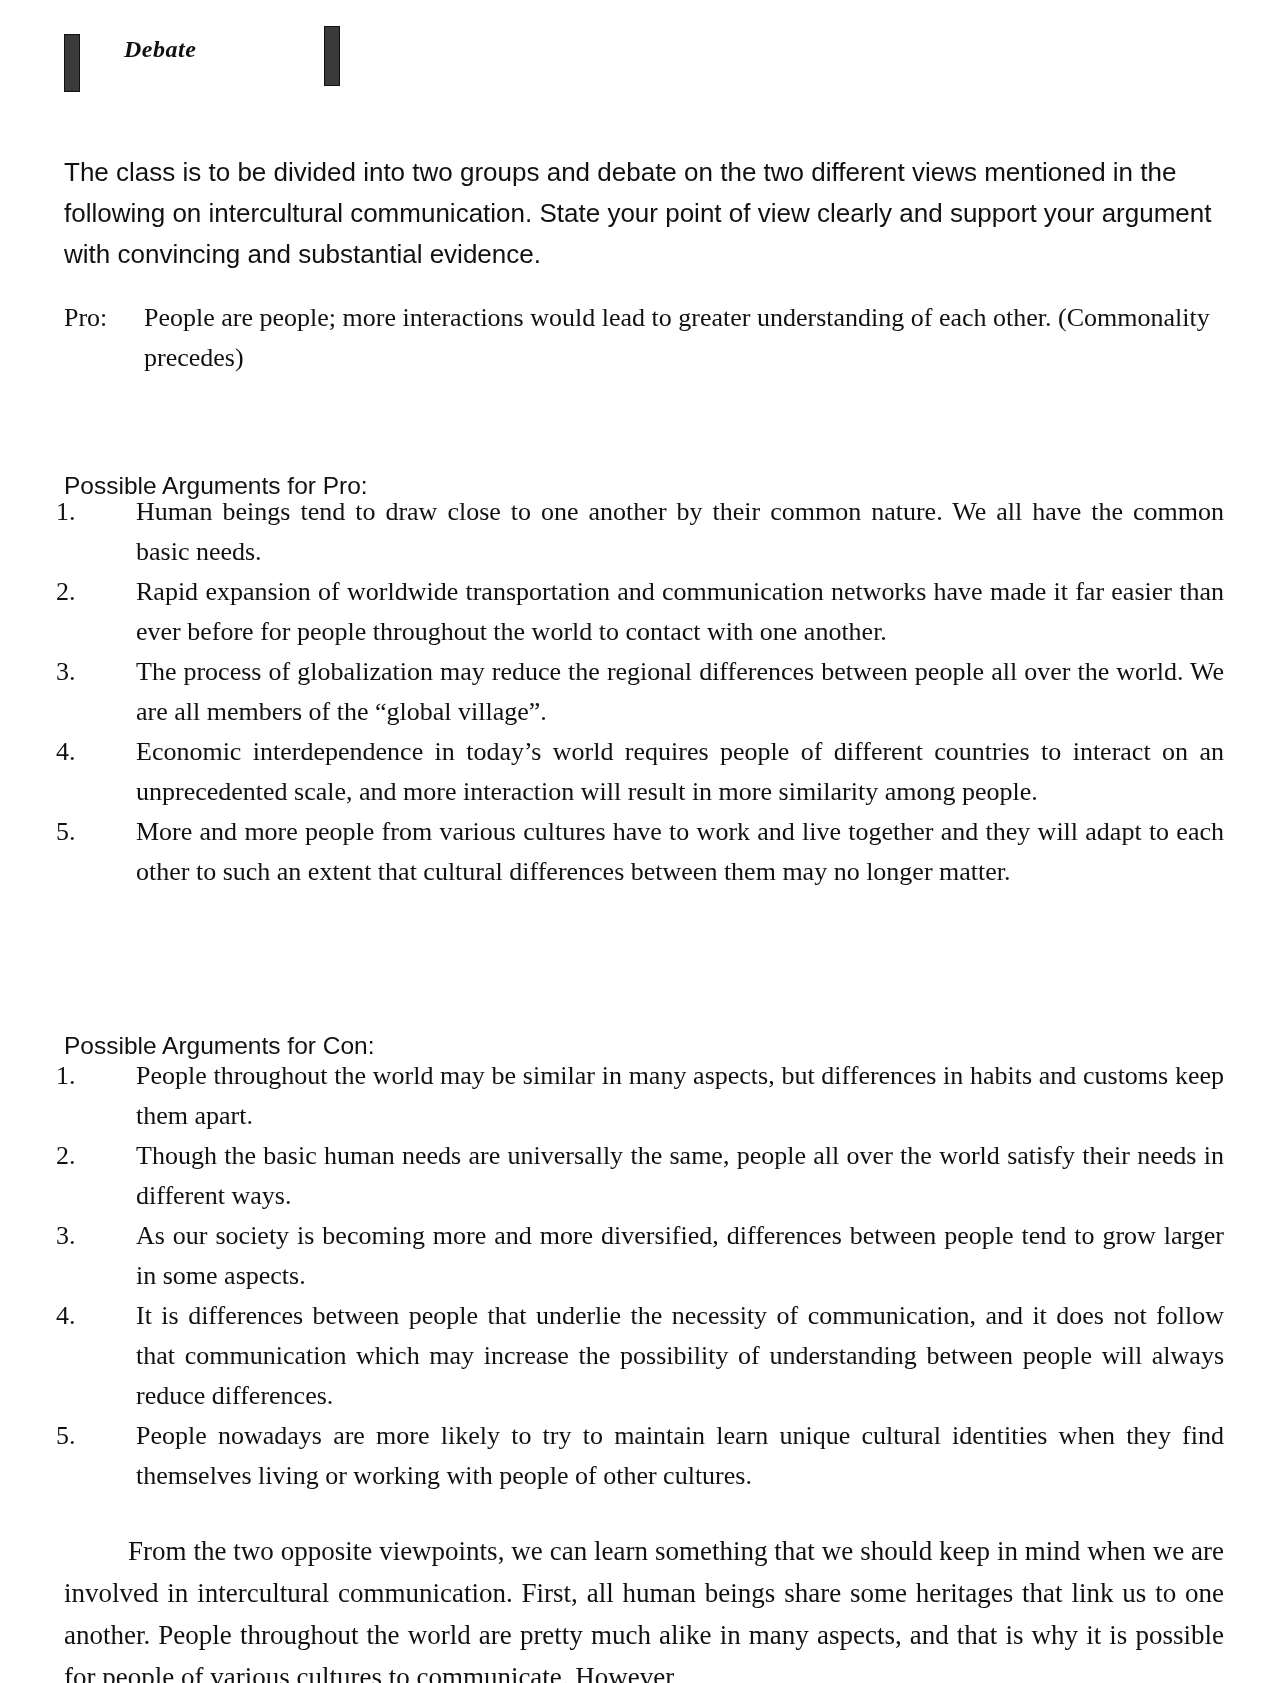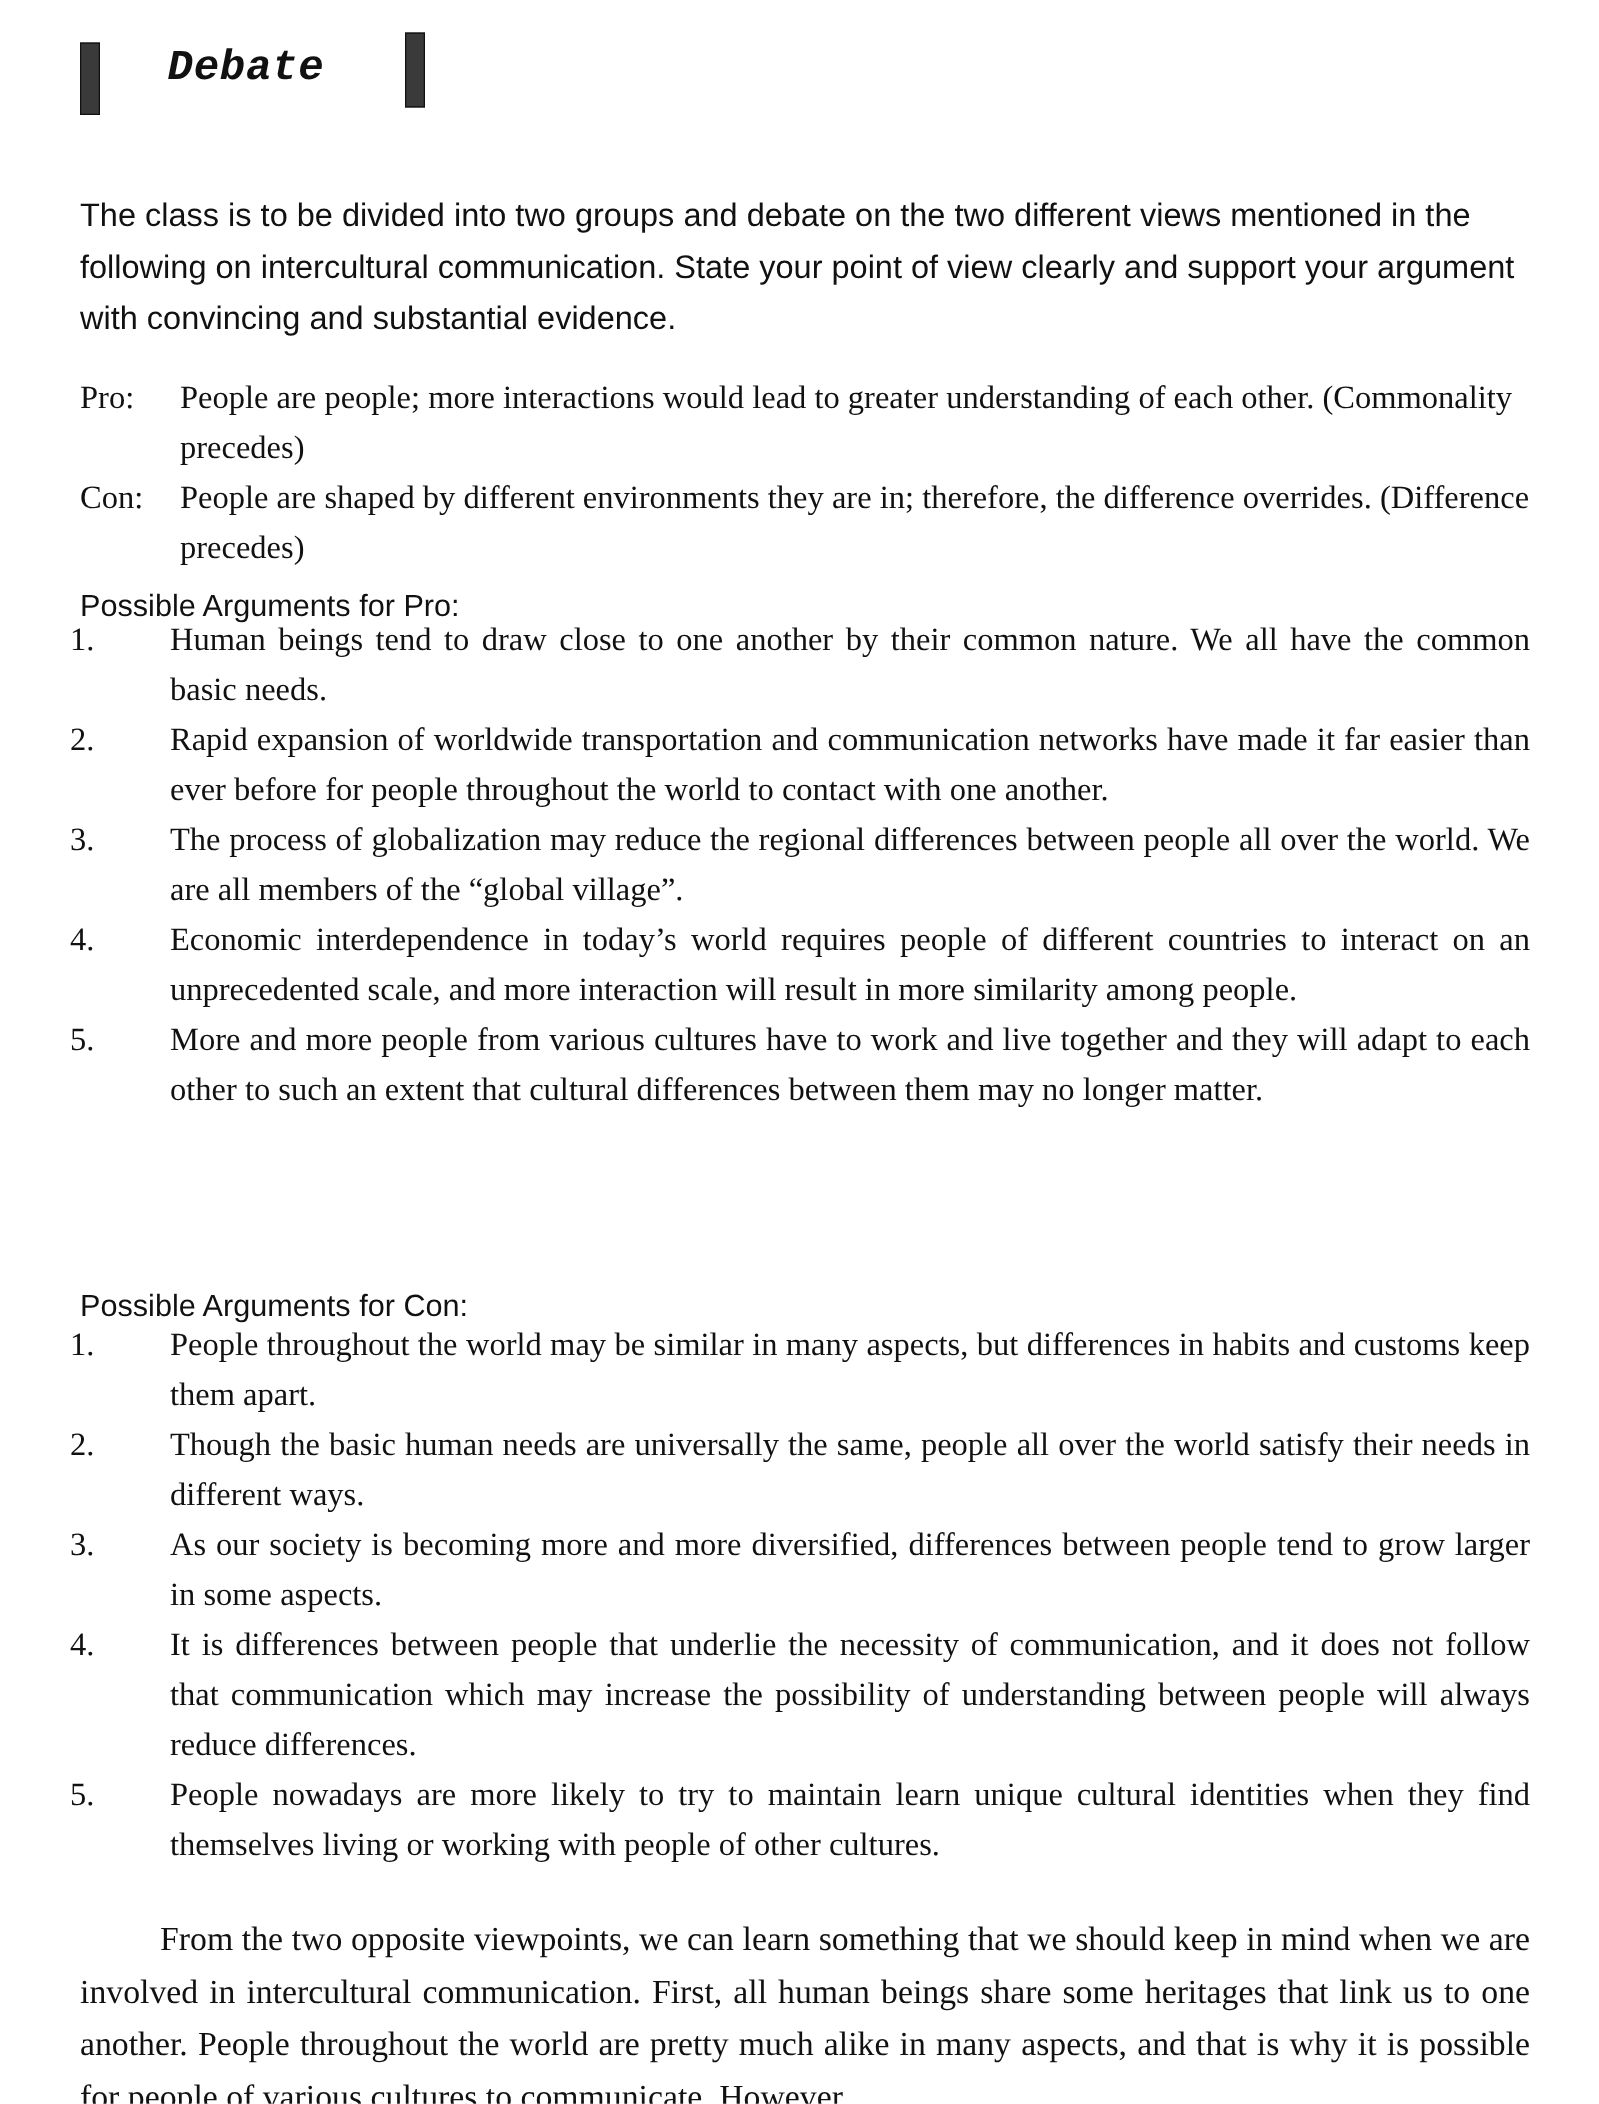--- a/index.html
+++ b/index.html
@@ -1,21 +1,21 @@
 <!DOCTYPE html>
 <html><head>
 <meta charset="utf-8">
 <style>
   html, body { margin: 0; padding: 0; background: #ffffff; }
   body { width: 1279px; height: 1683px; overflow: hidden; position: relative; color: #111; }
   .header { position: absolute; top: 30px; left: 60px; height: 60px; width: 300px; }
   .bar { position: absolute; width: 14px; background: #3a3a3a; border: 1px solid #111; }
   .bar.left { left: 4px; top: 4px; height: 56px; }
   .bar.right { left: 264px; top: -4px; height: 58px; }
-  .title { position: absolute; left: 64px; top: 6px; font-family: Liberation Mono, monospace; font-style: italic; font-weight: bold; font-size: 34px; letter-spacing: 0.5px; margin-left: 10px; }
+  .title { position: absolute; left: 64px; top: 6px; font-family: Liberation Serif, serif; font-style: italic; font-weight: bold; font-size: 24px; letter-spacing: 0.5px; }
   .intro { position: absolute; left: 64px; top: 152px; width: 1150px; font-family: "Liberation Sans", sans-serif; font-size: 26px; line-height: 41px; }
   .pc { position: absolute; left: 64px; top: 298px; width: 1160px; font-family: "Liberation Serif", serif; font-size: 26px; line-height: 40px; }
   .pc-row { display: flex; }
   .pc-label { width: 80px; flex: none; }
   .pc-text { flex: 1; }
   .section-head { position: absolute; left: 64px; font-family: "Liberation Sans", sans-serif; font-size: 24.5px; margin-top: 14px; }
   .list { position: absolute; left: 56px; width: 1168px; font-family: "Liberation Serif", serif; font-size: 26px; line-height: 40px; margin: 0; padding: 0; list-style: none; }
   .list li { display: flex; }
   .num { width: 44px; flex: none; }
   .ltext { flex: 1; text-align: justify; margin-left: 36px; }
@@ -29,24 +29,20 @@
   <div class="title">Debate</div>
   <div class="bar right"></div>
 </div>
 
 <div class="intro">The class is to be divided into two groups and debate on the two different views mentioned in the following on intercultural communication. State your point of view clearly and support your argument with convincing and substantial evidence.</div>
 
 <div class="pc">
   <div class="pc-row">
     <div class="pc-label">Pro:</div>
     <div class="pc-text">People are people; more interactions would lead to greater understanding of each other. (Commonality precedes)</div>
-  </div>
-  <div class="pc-row">
-    <div class="pc-label">Con:</div>
-    <div class="pc-text">People are shaped by different environments they are in; therefore, the difference overrides. (Difference precedes)</div>
   </div>
 </div>
 
 <div class="section-head" style="top:458px">Possible Arguments for Pro:</div>
 <ul class="list" style="top:492px">
   <li>
       <span class="num">1.</span>
       <span class="ltext">Human beings tend to draw close to one another by their common nature. We all have the common basic needs.</span>
     </li>
   <li>

